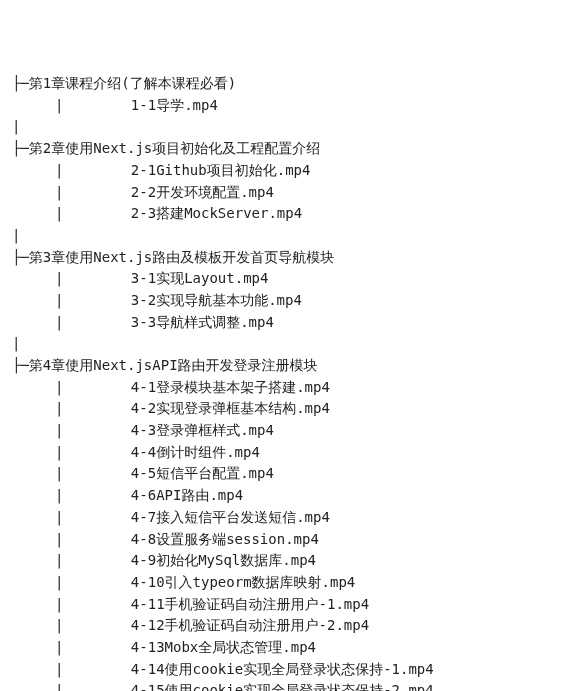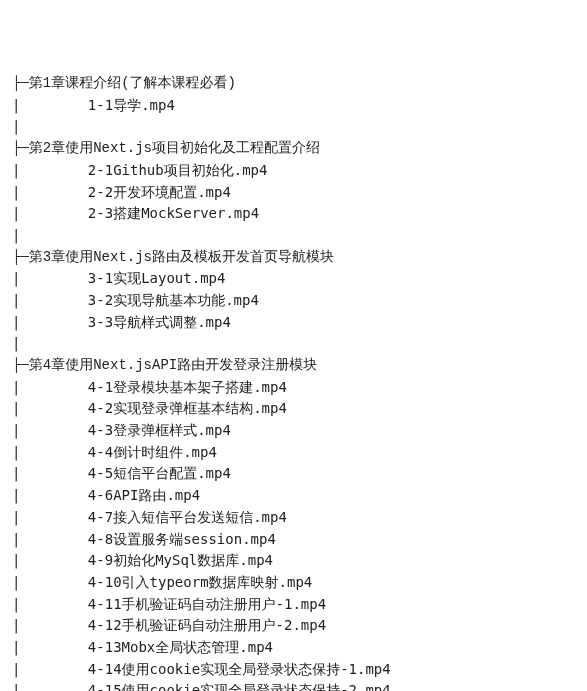--- a/index.html
+++ b/index.html
@@ -9,24 +9,24 @@
     font-size: 14px;
     line-height: 1.55;
     color: #222;
     background: #fff;
     width: 587px;
     box-sizing: border-box;
     white-space: pre;
   }
   .chapter-line {
     font-weight: normal;
-    font-family: Liberation Mono, monospace;
   }
   .item-line {
     font-weight: normal;
+    margin-left: 43px;
   }
 </style>
 </head>
 <body>
 
 
 <div id="tree"><div class="chapter-line">├─第1章课程介绍(了解本课程必看)</div><div class="item-line">|        1-1导学.mp4</div><div>|</div><div class="chapter-line">├─第2章使用Next.js项目初始化及工程配置介绍</div><div class="item-line">|        2-1Github项目初始化.mp4</div><div class="item-line">|        2-2开发环境配置.mp4</div><div class="item-line">|        2-3搭建MockServer.mp4</div><div>|</div><div class="chapter-line">├─第3章使用Next.js路由及模板开发首页导航模块</div><div class="item-line">|        3-1实现Layout.mp4</div><div class="item-line">|        3-2实现导航基本功能.mp4</div><div class="item-line">|        3-3导航样式调整.mp4</div><div>|</div><div class="chapter-line">├─第4章使用Next.jsAPI路由开发登录注册模块</div><div class="item-line">|        4-1登录模块基本架子搭建.mp4</div><div class="item-line">|        4-2实现登录弹框基本结构.mp4</div><div class="item-line">|        4-3登录弹框样式.mp4</div><div class="item-line">|        4-4倒计时组件.mp4</div><div class="item-line">|        4-5短信平台配置.mp4</div><div class="item-line">|        4-6API路由.mp4</div><div class="item-line">|        4-7接入短信平台发送短信.mp4</div><div class="item-line">|        4-8设置服务端session.mp4</div><div class="item-line">|        4-9初始化MySql数据库.mp4</div><div class="item-line">|        4-10引入typeorm数据库映射.mp4</div><div class="item-line">|        4-11手机验证码自动注册用户-1.mp4</div><div class="item-line">|        4-12手机验证码自动注册用户-2.mp4</div><div class="item-line">|        4-13Mobx全局状态管理.mp4</div><div class="item-line">|        4-14使用cookie实现全局登录状态保持-1.mp4</div><div class="item-line">|        4-15使用cookie实现全局登录状态保持-2.mp4</div></div>
 
 
 

